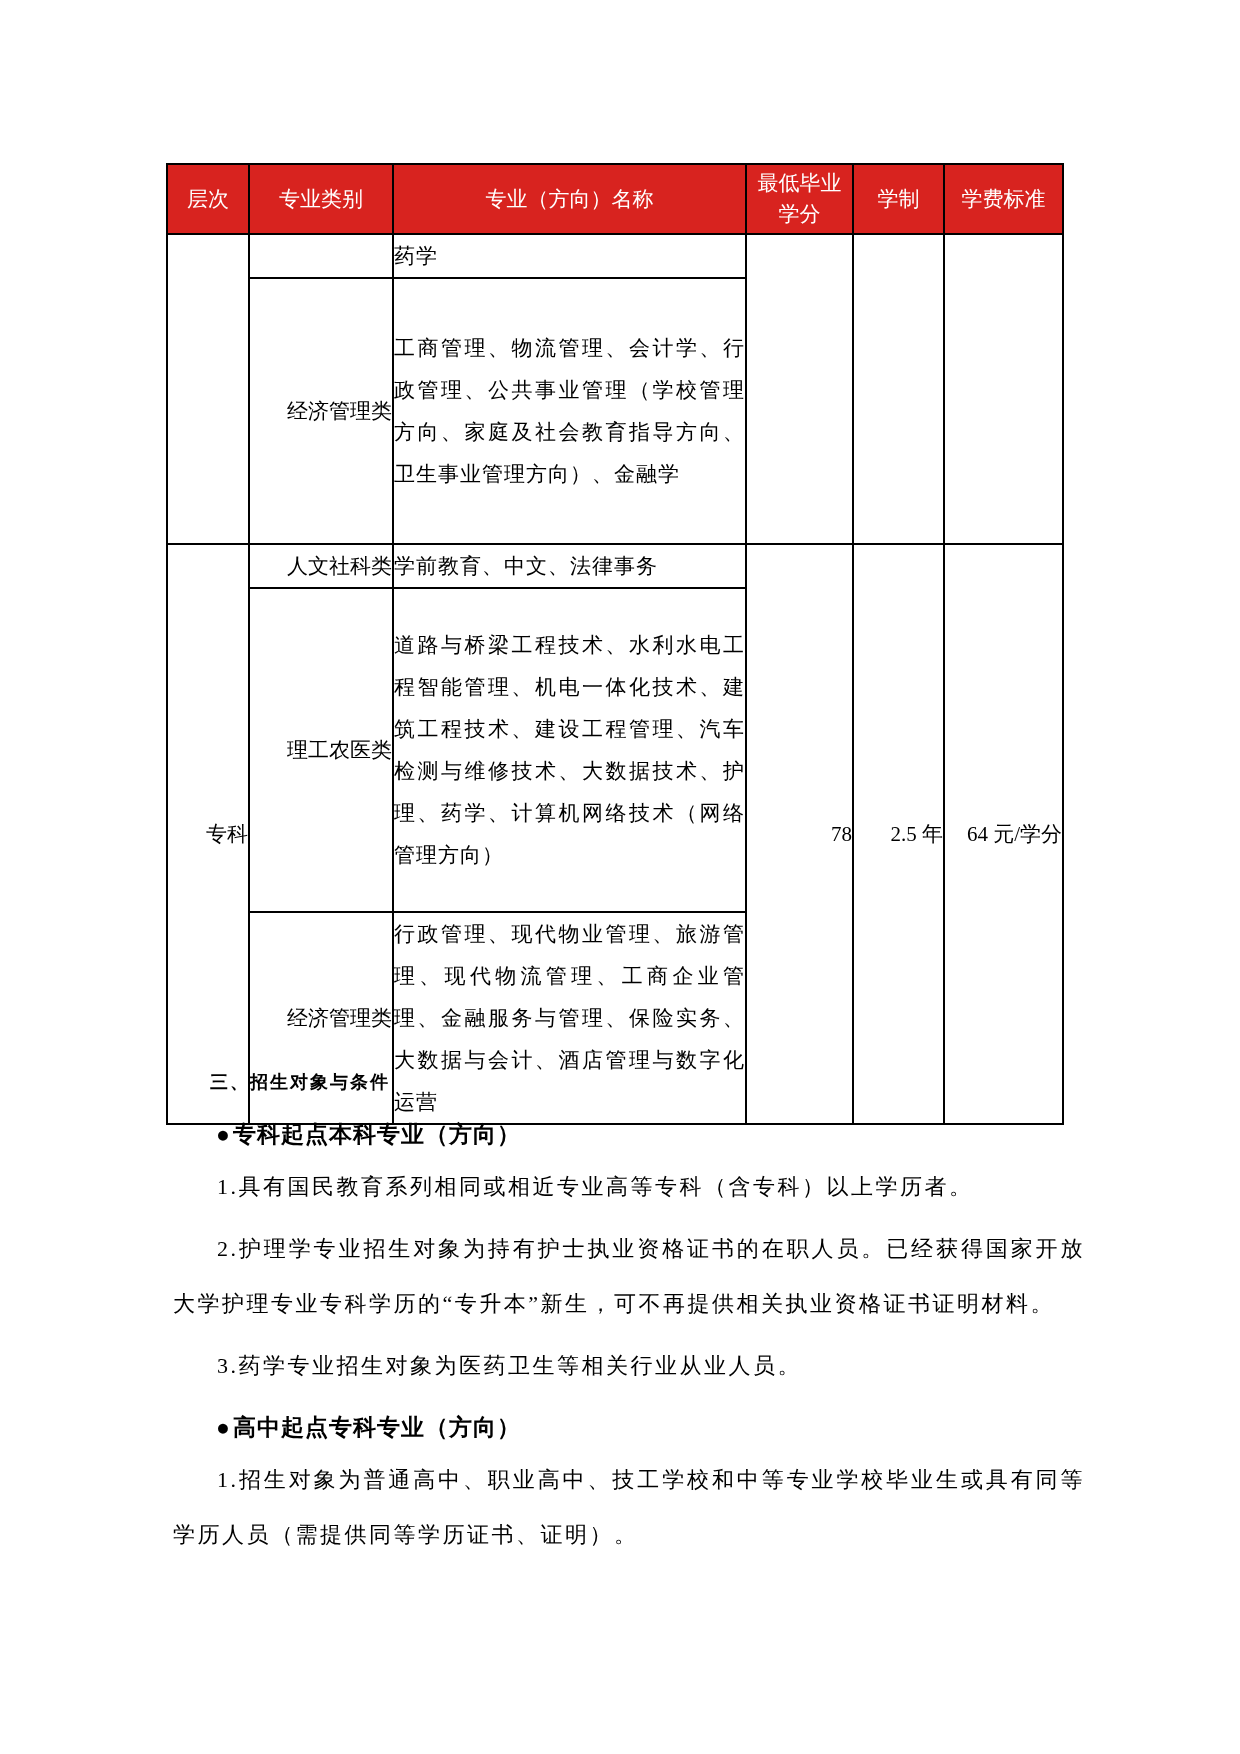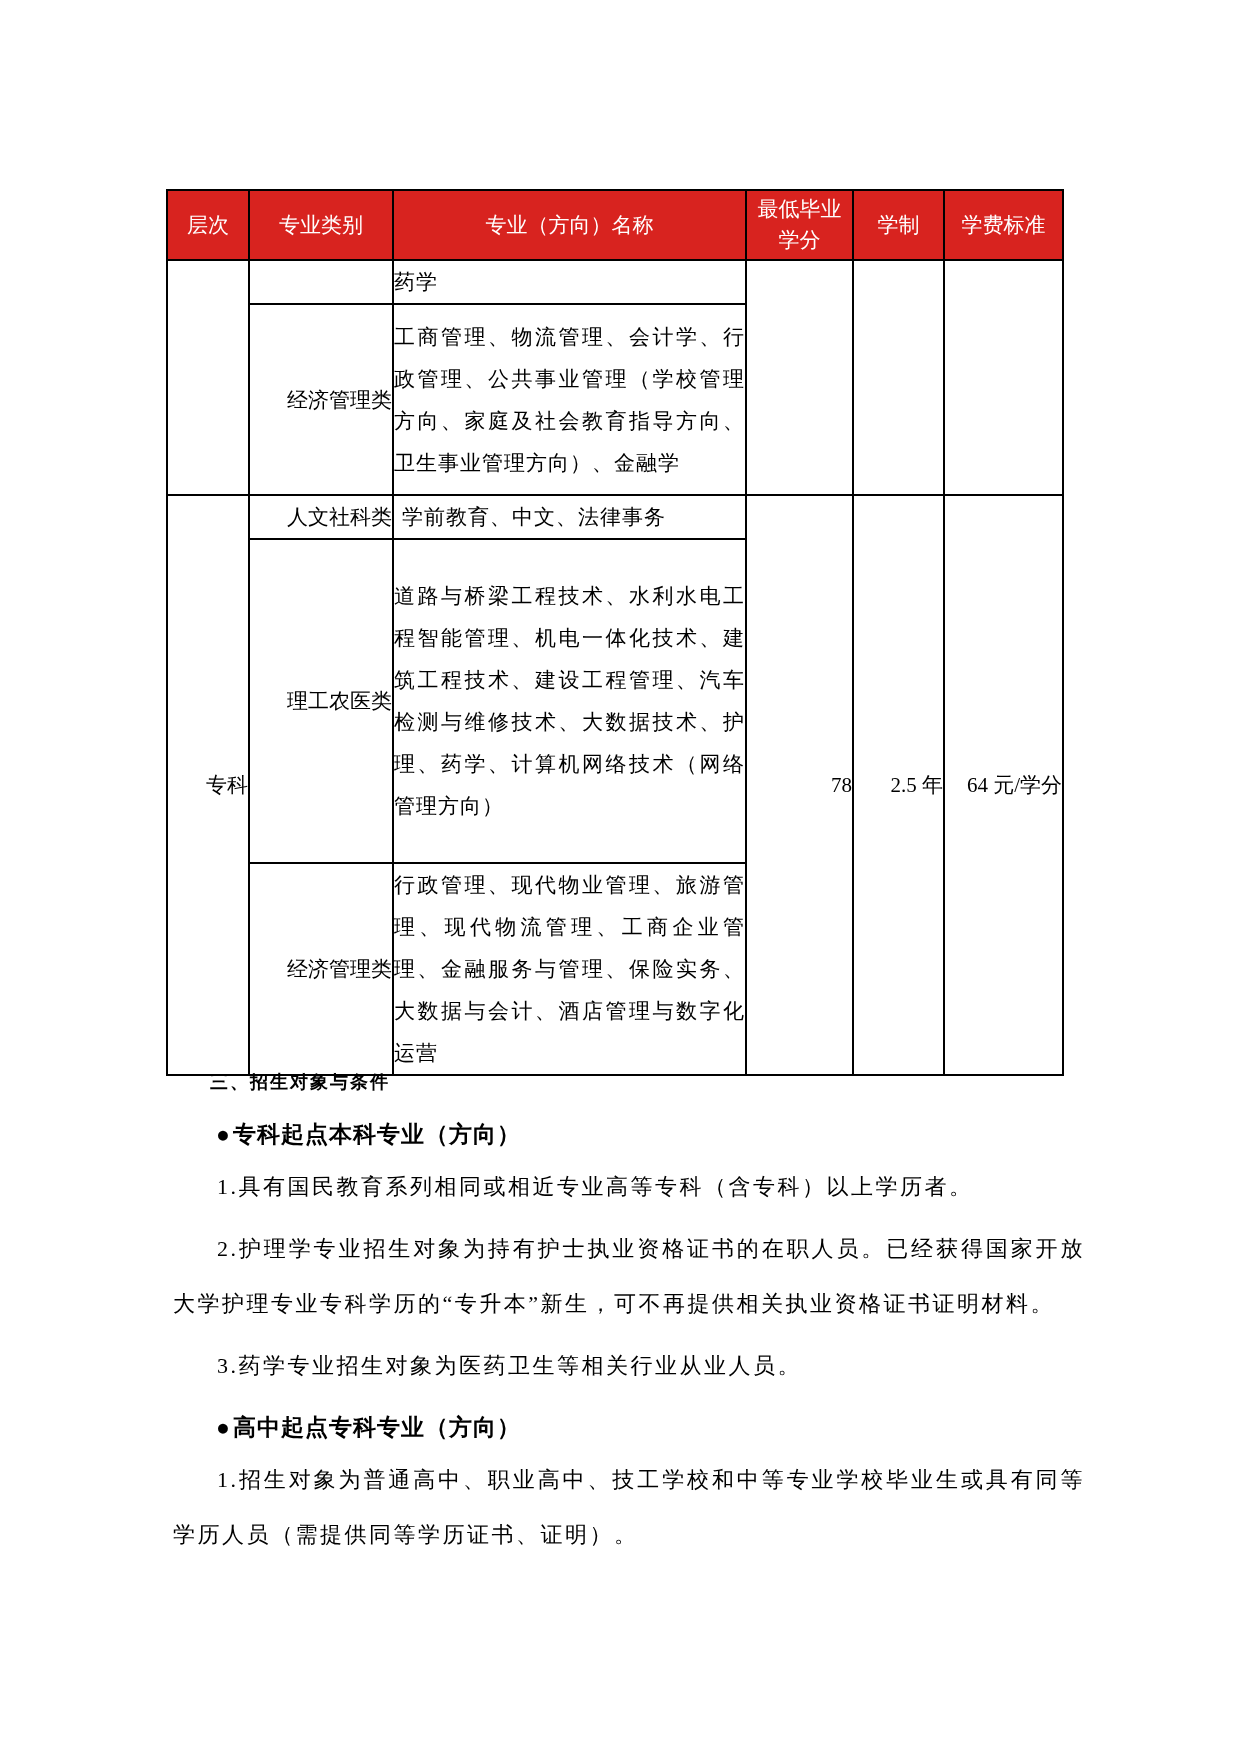--- a/index.html
+++ b/index.html
@@ -9,21 +9,21 @@
     background: #ffffff;
     font-family: "Liberation Serif", "DejaVu Serif", serif;
     color: #000;
     position: relative;
     overflow: hidden;
   }
 
   
   table.prog {
     position: absolute;
-    left: 166px; top: 189px;
+    left: 166px; top: 163px;
     width: 896px;
     border-collapse: collapse;
     table-layout: fixed;
   }
   table.prog col.c1 { width: 82px; }
   table.prog col.c2 { width: 144px; }
   table.prog col.c3 { width: 353px; }
   table.prog col.c4 { width: 107px; }
   table.prog col.c5 { width: 91px; }
   table.prog col.c6 { width: 119px; }
@@ -44,22 +44,22 @@
     padding: 2px 6px;
   }
   td.center { text-align: right; line-height: 30px; padding: 2px 4px; font-family: Liberation Serif, serif; }
   td.majors {
     text-align: justify;
     line-height: 42px;
     padding: 0 10px;
     letter-spacing: 1px;
   }
   tr.r-pharm  > td { height: 40px; }
-  tr.r-econ1  > td { height: 191px; }
-  tr.r-human  > td { height: 43px; padding-left: 8px; }
+  tr.r-econ1  > td { height: 266px; }
+  tr.r-human  > td { height: 43px; }
   tr.r-sci    > td { height: 324px; }
   tr.r-econ2  > td { height: 210px; }
 
   
   .section {
     position: absolute;
     left: 166px; top: 1040px;
     width: 926px;
   }
   .sec-heading {

